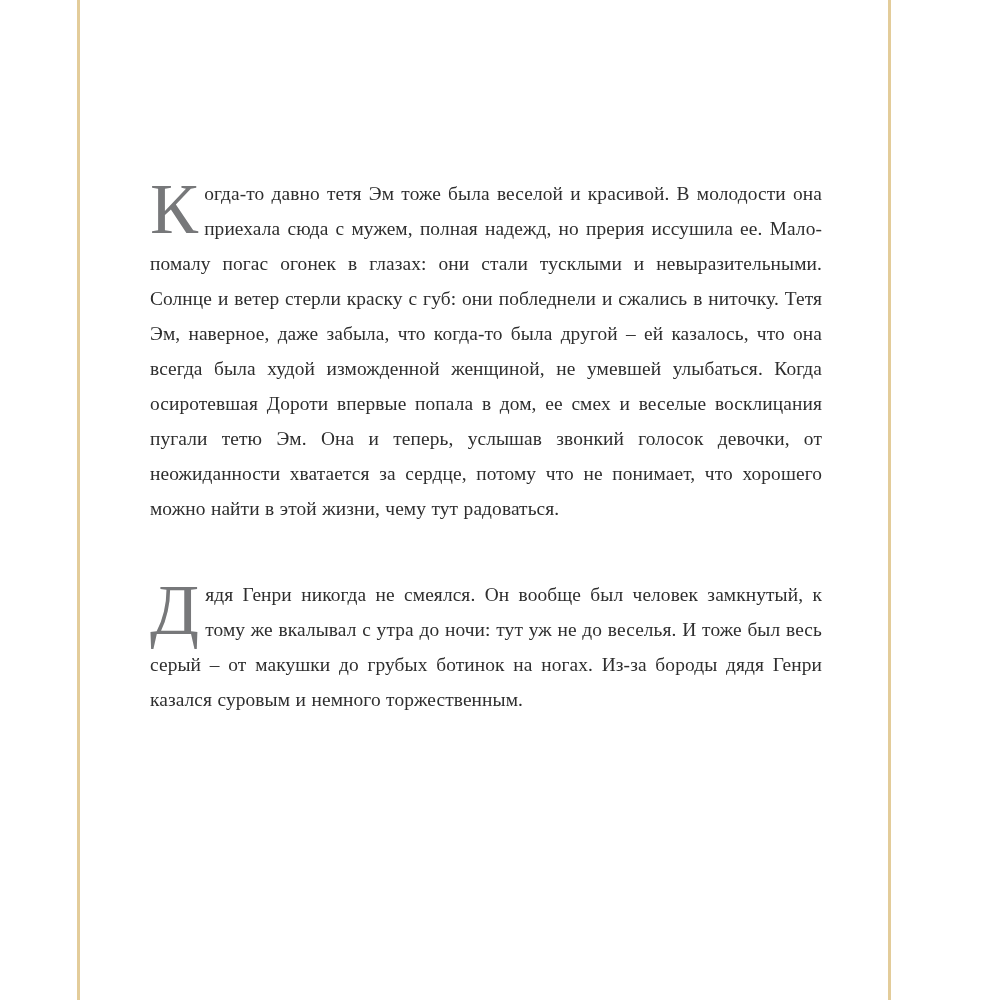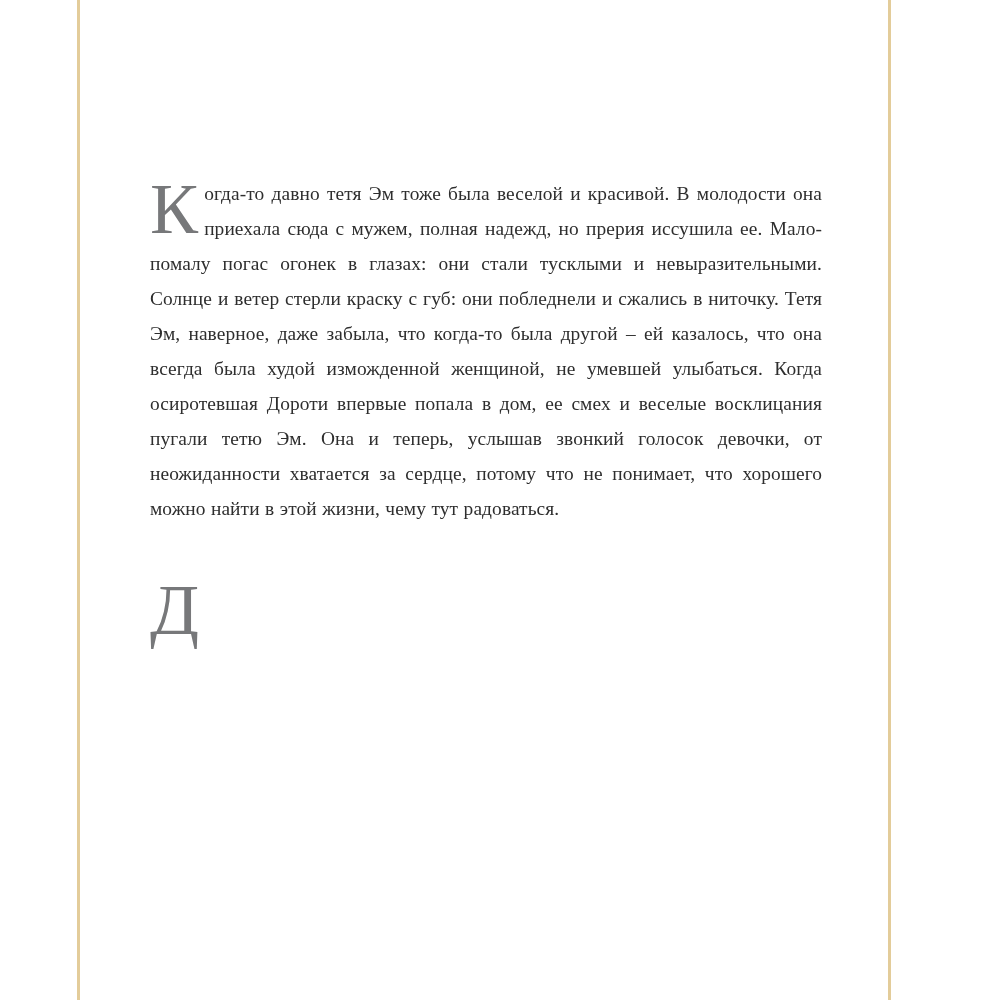--- a/index.html
+++ b/index.html
@@ -73,17 +73,17 @@
   <div class="rule rule-left"></div>
   <div class="rule rule-right"></div>
 
   <div class="text-column">
 
     <p class="para">
       <span class="dropcap">К</span><span class="body-text">огда-то давно тетя Эм тоже была веселой и красивой. В молодости она приехала сюда с мужем, полная надежд, но прерия иссушила ее. Мало-помалу погас огонек в глазах: они стали тусклыми и невыразительными. Солнце и ветер стерли краску с губ: они побледнели и сжались в ниточку. Тетя Эм, наверное, даже забыла, что когда-то была другой – ей казалось, что она всегда была худой изможденной женщиной, не умевшей улыбаться. Когда осиротевшая Дороти впервые попала в дом, ее смех и веселые восклицания пугали тетю Эм. Она и теперь, услышав звонкий голосок девочки, от неожиданности хватается за сердце, потому что не понимает, что хорошего можно найти в этой жизни, чему тут радоваться.</span>
     </p>
 
     <p class="para">
-      <span class="dropcap">Д</span>
+      <span class="dropcap">Д</span><span class="body-text">ядя Генри никогда не смеялся. Он вообще был человек замкнутый, к тому же вкалывал с утра до ночи: тут уж не до веселья. И тоже был весь серый – от макушки до грубых ботинок на ногах. Из-за бороды дядя Генри казался суровым и немного торжественным.</span>
     </p>
 
   </div>
 </div>
 
 </body></html>

